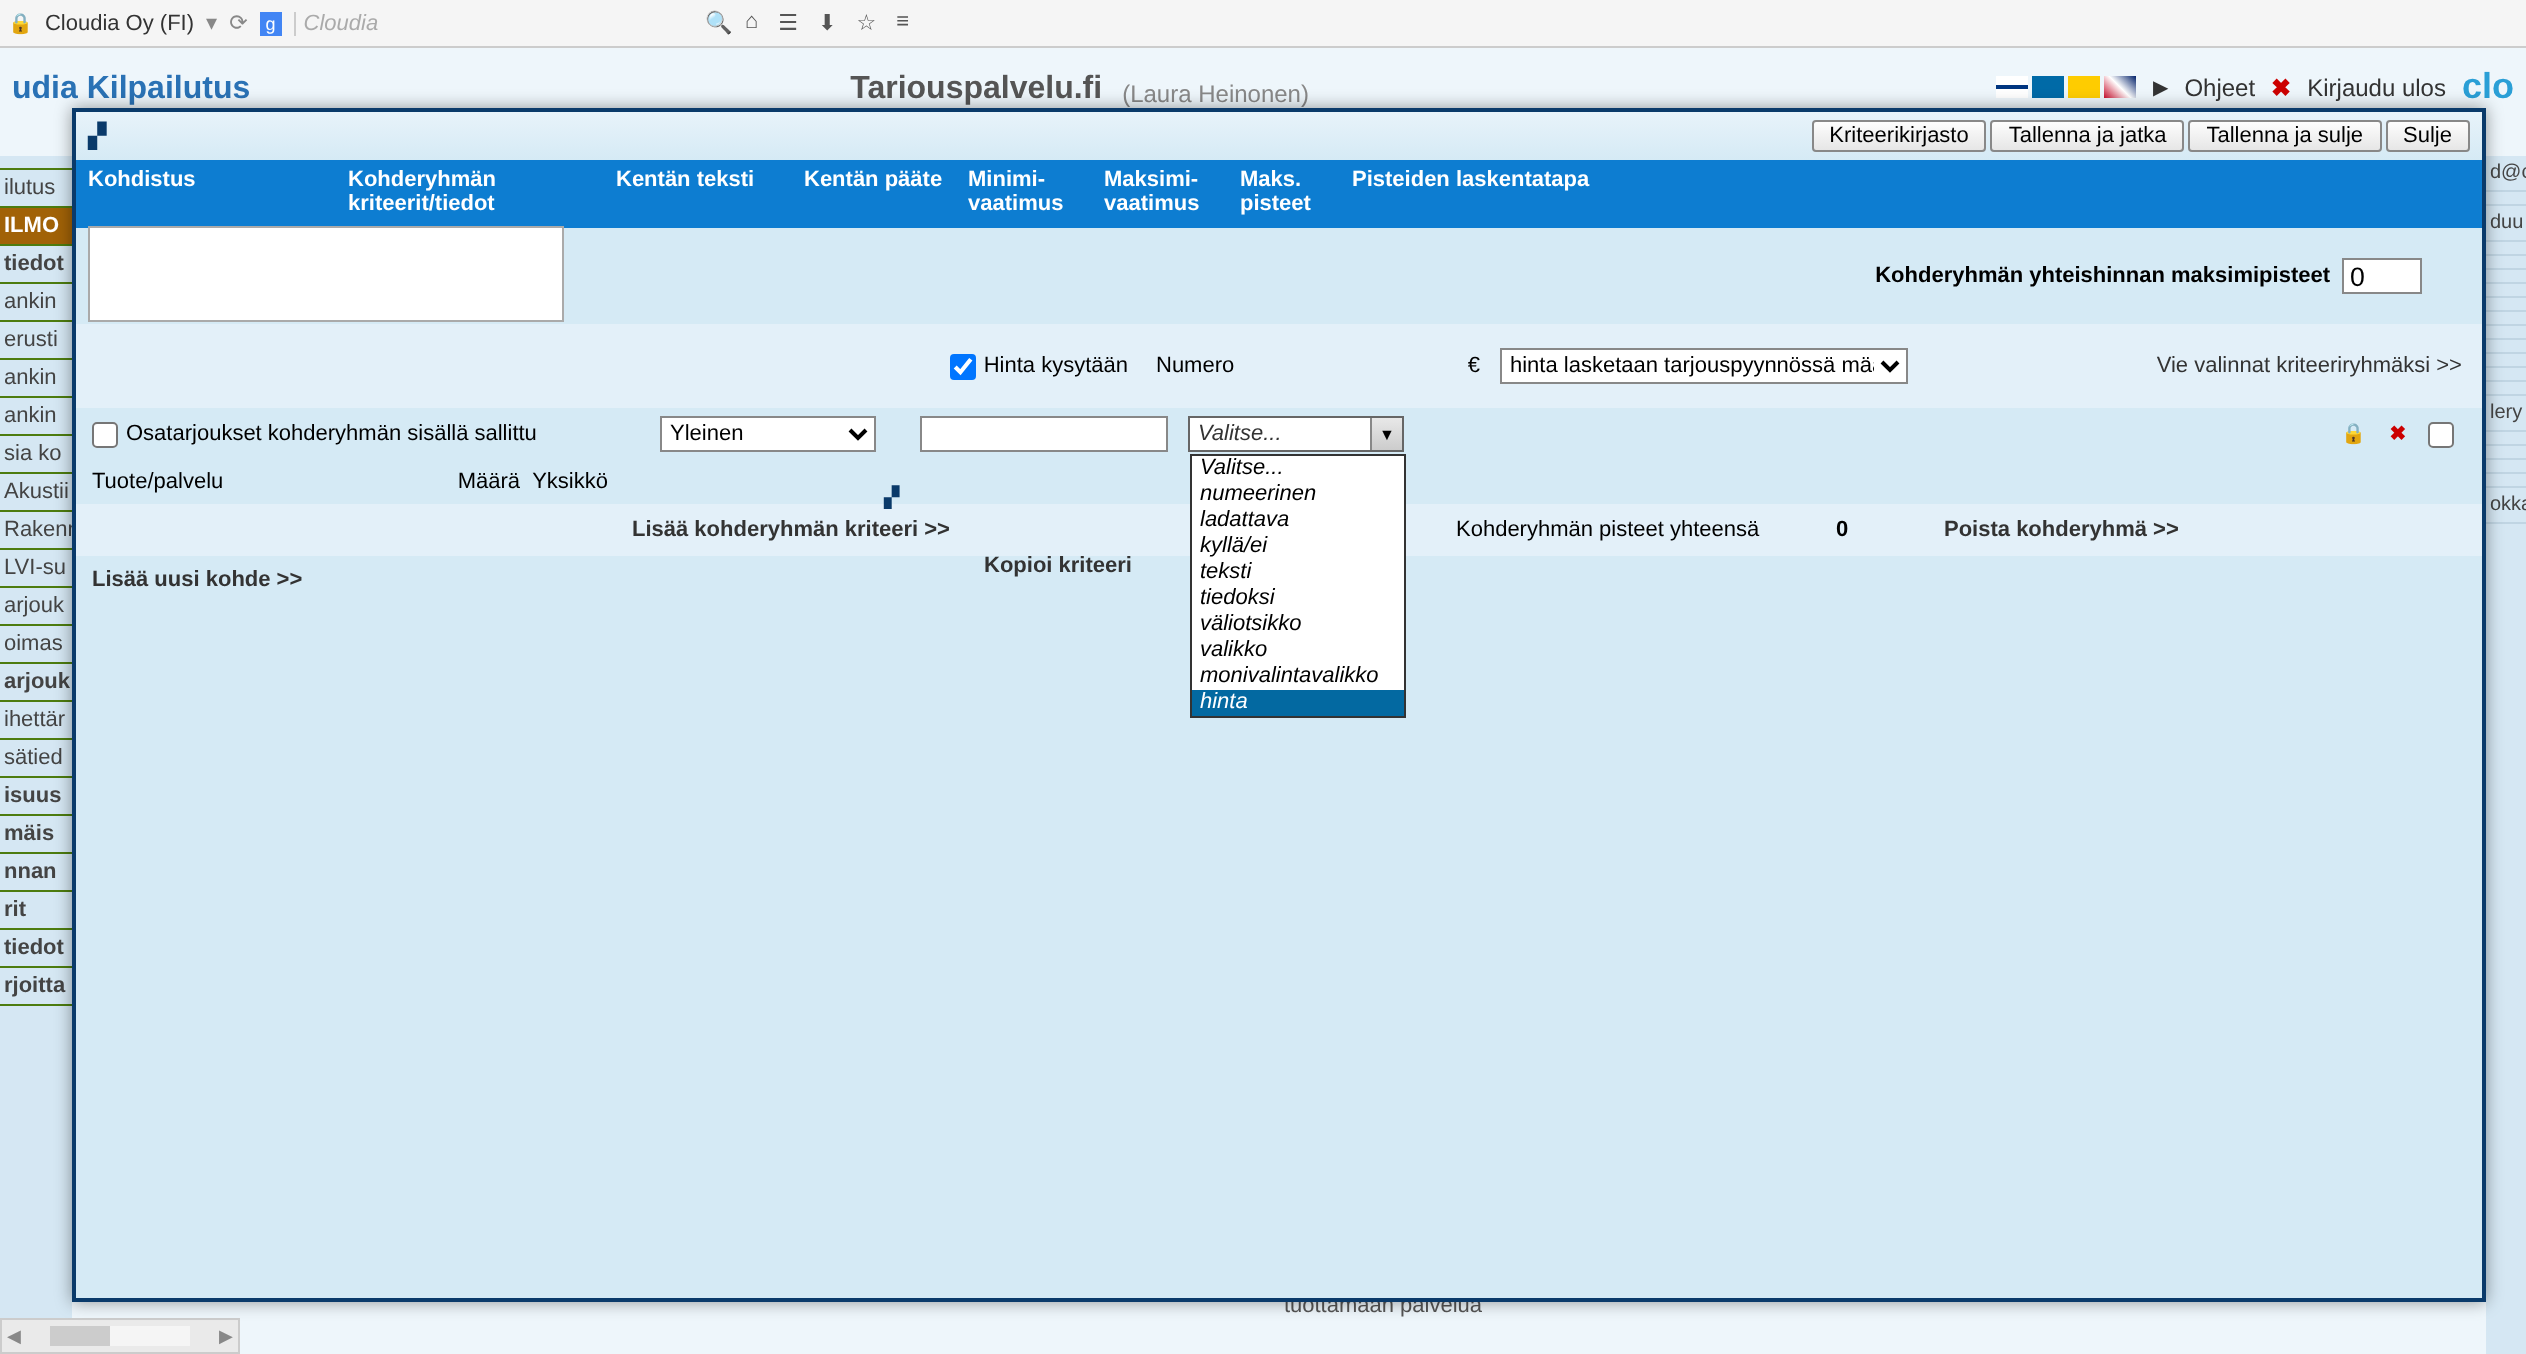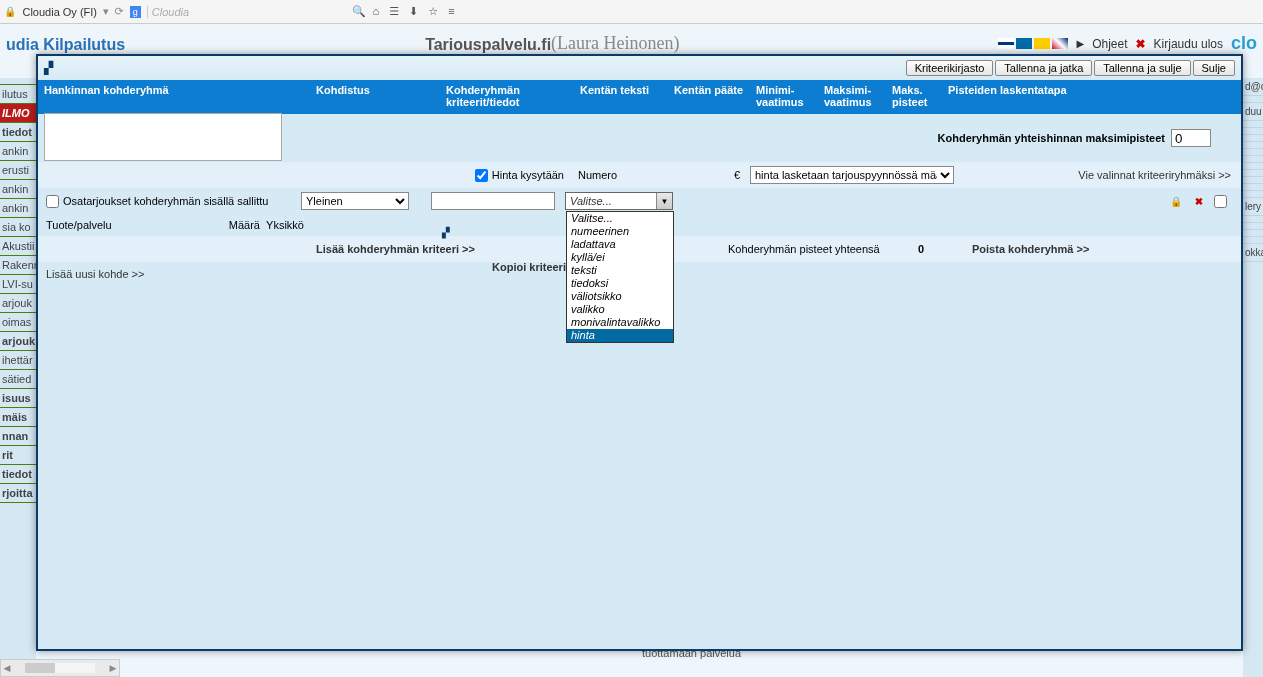--- a/index.html
+++ b/index.html
@@ -10,31 +10,31 @@
 .browser-bar .lock { color: #4a9e4a; font-size: 10px; }
 .browser-bar .url { color: #666; flex: 1; }
 .browser-bar .url .host { color: #333; font-weight: bold; }
 .browser-bar .icons-right { display: flex; gap: 10px; color: #555; }
 
 
 .bg-page { position: absolute; top: 24px; left: 0; right: 0; bottom: 0; background: #eef6fb; }
 .bg-header { height: 30px; display: flex; align-items: flex-end; padding: 0 6px; color: #2a72b5; font-size: 16px; }
 .bg-header .logo { font-weight: bold; }
 .bg-header .tarjous { margin-left: 300px; color: #555; font-weight: bold; }
-.bg-header .user { color: #888; font-size: 18px; font-family: Liberation Serif, serif; }
+.bg-header .user { margin-left: 10px; color: #888; font-size: 12px; }
 .bg-header .right { margin-left: auto; display: flex; gap: 8px; align-items: center; font-size: 12px; color: #333; }
 .bg-header .flags { display: flex; gap: 2px; }
 .bg-header .flag { width: 16px; height: 11px; display:inline-block; }
 .bg-header .arrow { font-size: 10px; }
 .bg-header .logout-x { color: #c00; font-weight: bold; }
 .bg-header .cloudia-r { color: #2a9fd6; font-weight: bold; font-size: 18px; }
 
 .bg-left { position: absolute; top: 54px; left: 0; width: 36px; bottom: 0; background: #d5e7f3; font-size: 11px; color: #444; }
 .bg-left .row { padding: 3px 2px; border-bottom: 1px solid #4d7c0f; white-space: nowrap; overflow: hidden; }
-.bg-left .hl { background: #b91c1c; color: #fff; font-weight: bold; font-style: italic; }
+.bg-left .hl { background: #a16207; color: #fff; font-weight: bold; }
 .bg-left .bold { font-weight: bold; }
 
 .bg-right { position: absolute; top: 54px; right: 0; width: 20px; bottom: 0; background: #d5e7f3; font-size: 10px; color: #444; }
 .bg-right .row { padding: 3px 2px; border-bottom: 1px solid #c0d5e3; white-space: nowrap; overflow: hidden; }
 
 .bg-bottom { position: absolute; left: 120px; right: 0; bottom: 0; height: 30px; font-size: 11px; color: #555; text-align: center; }
 
 
 .modal { position: absolute; top: 54px; left: 36px; width: 1207px; height: 597px; background: #d5eaf5; border: 2px solid #0a3a6a; box-shadow: 0 0 8px rgba(0,0,0,0.4); display: flex; flex-direction: column; }
 .modal-titlebar { height: 24px; background: linear-gradient(#e8f3fa, #d5eaf5); display: flex; align-items: center; padding: 0 6px; }
@@ -56,32 +56,32 @@
 
 .body-area { flex: 1; background: #d5eaf5; position: relative; }
 
 .row1 { display: flex; align-items: center; height: 48px; }
 .row1 .left-box { width: 272px; padding: 6px; }
 .row1 textarea { width: 238px; height: 48px; resize: none; border: 1px solid #aaa; font-size: 11px; }
 .row1 .mid { flex: 1; display: flex; align-items: center; justify-content: flex-end; gap: 6px; padding-right: 30px; }
 .row1 .mid label { font-weight: bold; }
 .row1 .mid input[type=text] { width: 40px; height: 18px; border: 1px solid #888; padding: 1px 3px; text-align: left; }
 
-.row2 { display: flex; align-items: center; height: 26px; background: #e3f0f9; }
+.row2 { display: flex; align-items: center; height: 42px; background: #e3f0f9; }
 .row2 .c1 { width: 272px; }
 .row2 .c2 { width: 130px; }
 .row2 .c3 { width: 134px; display:flex; align-items:center; gap:4px; justify-content:flex-end; padding-right:10px;}
 .row2 .c4 { width: 94px; padding-left:4px;}
 .row2 .c5 { width: 82px; text-align:right; padding-right:10px;}
 .row2 .c6 { width: 214px; }
 .row2 .c9 { flex:1; text-align:right; padding-right:10px;}
 .row2 select { width: 204px; border: 1px solid #888; font-size: 11px; height: 18px; background: #fff; }
 
 .row3 { display: flex; align-items: center; height: 26px; }
-.row3 .c1 { width: 263px; padding-left: 8px; display:flex; align-items:center; gap:4px;}
+.row3 .c1 { width: 292px; padding-left: 8px; display:flex; align-items:center; gap:4px;}
 .row3 .c2 { width: 130px; }
 .row3 .c3 { width: 134px; }
 .row3 .c4 { width: 112px; position: relative; font-style: italic;}
 .row3 .c9 { flex:1; text-align:right; padding-right:14px; display:flex; justify-content:flex-end; gap:8px; align-items:center;}
 .row3 select, .row3 input[type=text] { border: 1px solid #888; font-size: 11px; height: 18px; }
 .row3 .c2 select { width: 108px; background:#fff;}
 .row3 .c3 input { width: 124px; }
 .row3 .c4 .combo { width: 108px; border: 1px solid #666; height: 18px; background: #fff; display:flex; align-items:center; position:relative; }
 .row3 .c4 .combo .txt { flex:1; padding: 0 4px; color:#333; }
 .row3 .c4 .combo .btn { width: 16px; height: 16px; background: linear-gradient(#e8e8e8,#ccc); border-left:1px solid #888; display:flex; align-items:center; justify-content:center; font-size:8px; cursor:pointer;}
@@ -104,21 +104,21 @@
 .row5 { display: flex; align-items: center; height: 26px; background: #e3f0f9; font-size: 11px; }
 .row5 .c1 { width: 272px; }
 .row5 .c2 { width: 182px; padding-left:6px; font-weight:bold;}
 .row5 .c3 { width: 120px; font-weight:bold;margin-top:35px;}
 .row5 .c4 { width: 112px; }
 .row5 .c5 { width: 194px; padding-left:4px;}
 .row5 .c5b { width: 34px; font-weight:bold;}
 .row5 .c6 { flex:1; text-align:left; padding-left:20px; font-weight:bold;}
 
 .row6 { display: flex; align-items: center; height: 24px; font-size: 11px; }
-.row6 .c1 { width: 272px; padding-left: 8px; font-weight: normal; }
+.row6 .c1 { width: 272px; padding-left: 8px; font-weight: bold; }
 
 .link { color: #333; cursor: pointer; }
 .bold { font-weight: bold; }
 
 
 .scroll-hint { position:absolute; left:0; bottom:0; width:120px; height:18px; background:#eaeaea; border:1px solid #ccc; display:flex; align-items:center;}
 .scroll-hint .track { flex:1; height:10px; background:#f5f5f5; margin:0 12px; position:relative;}
 .scroll-hint .thumb { position:absolute; left:0; width:30px; height:10px; background:#ccc;}
 .scroll-hint .arr { width:12px; text-align:center; color:#888; font-size:9px;}
 </style>
@@ -225,21 +225,20 @@
     <span class="ticon">▞</span>
     <div class="buttons">
       <button>Kriteerikirjasto</button>
       <button>Tallenna ja jatka</button>
       <button>Tallenna ja sulje</button>
       <button>Sulje</button>
     </div>
   </div>
 
   <div class="col-header">
-    <div class="c1">Hankinnan kohderyhmä</div>
     <div class="c2">Kohdistus</div>
     <div class="c3">Kohderyhmän kriteerit/tiedot</div>
     <div class="c4">Kentän teksti</div>
     <div class="c5">Kentän pääte</div>
     <div class="c6">Minimi-vaatimus</div>
     <div class="c7">Maksimi-vaatimus</div>
     <div class="c8">Maks. pisteet</div>
     <div class="c9">Pisteiden laskentatapa</div>
   </div>
 

